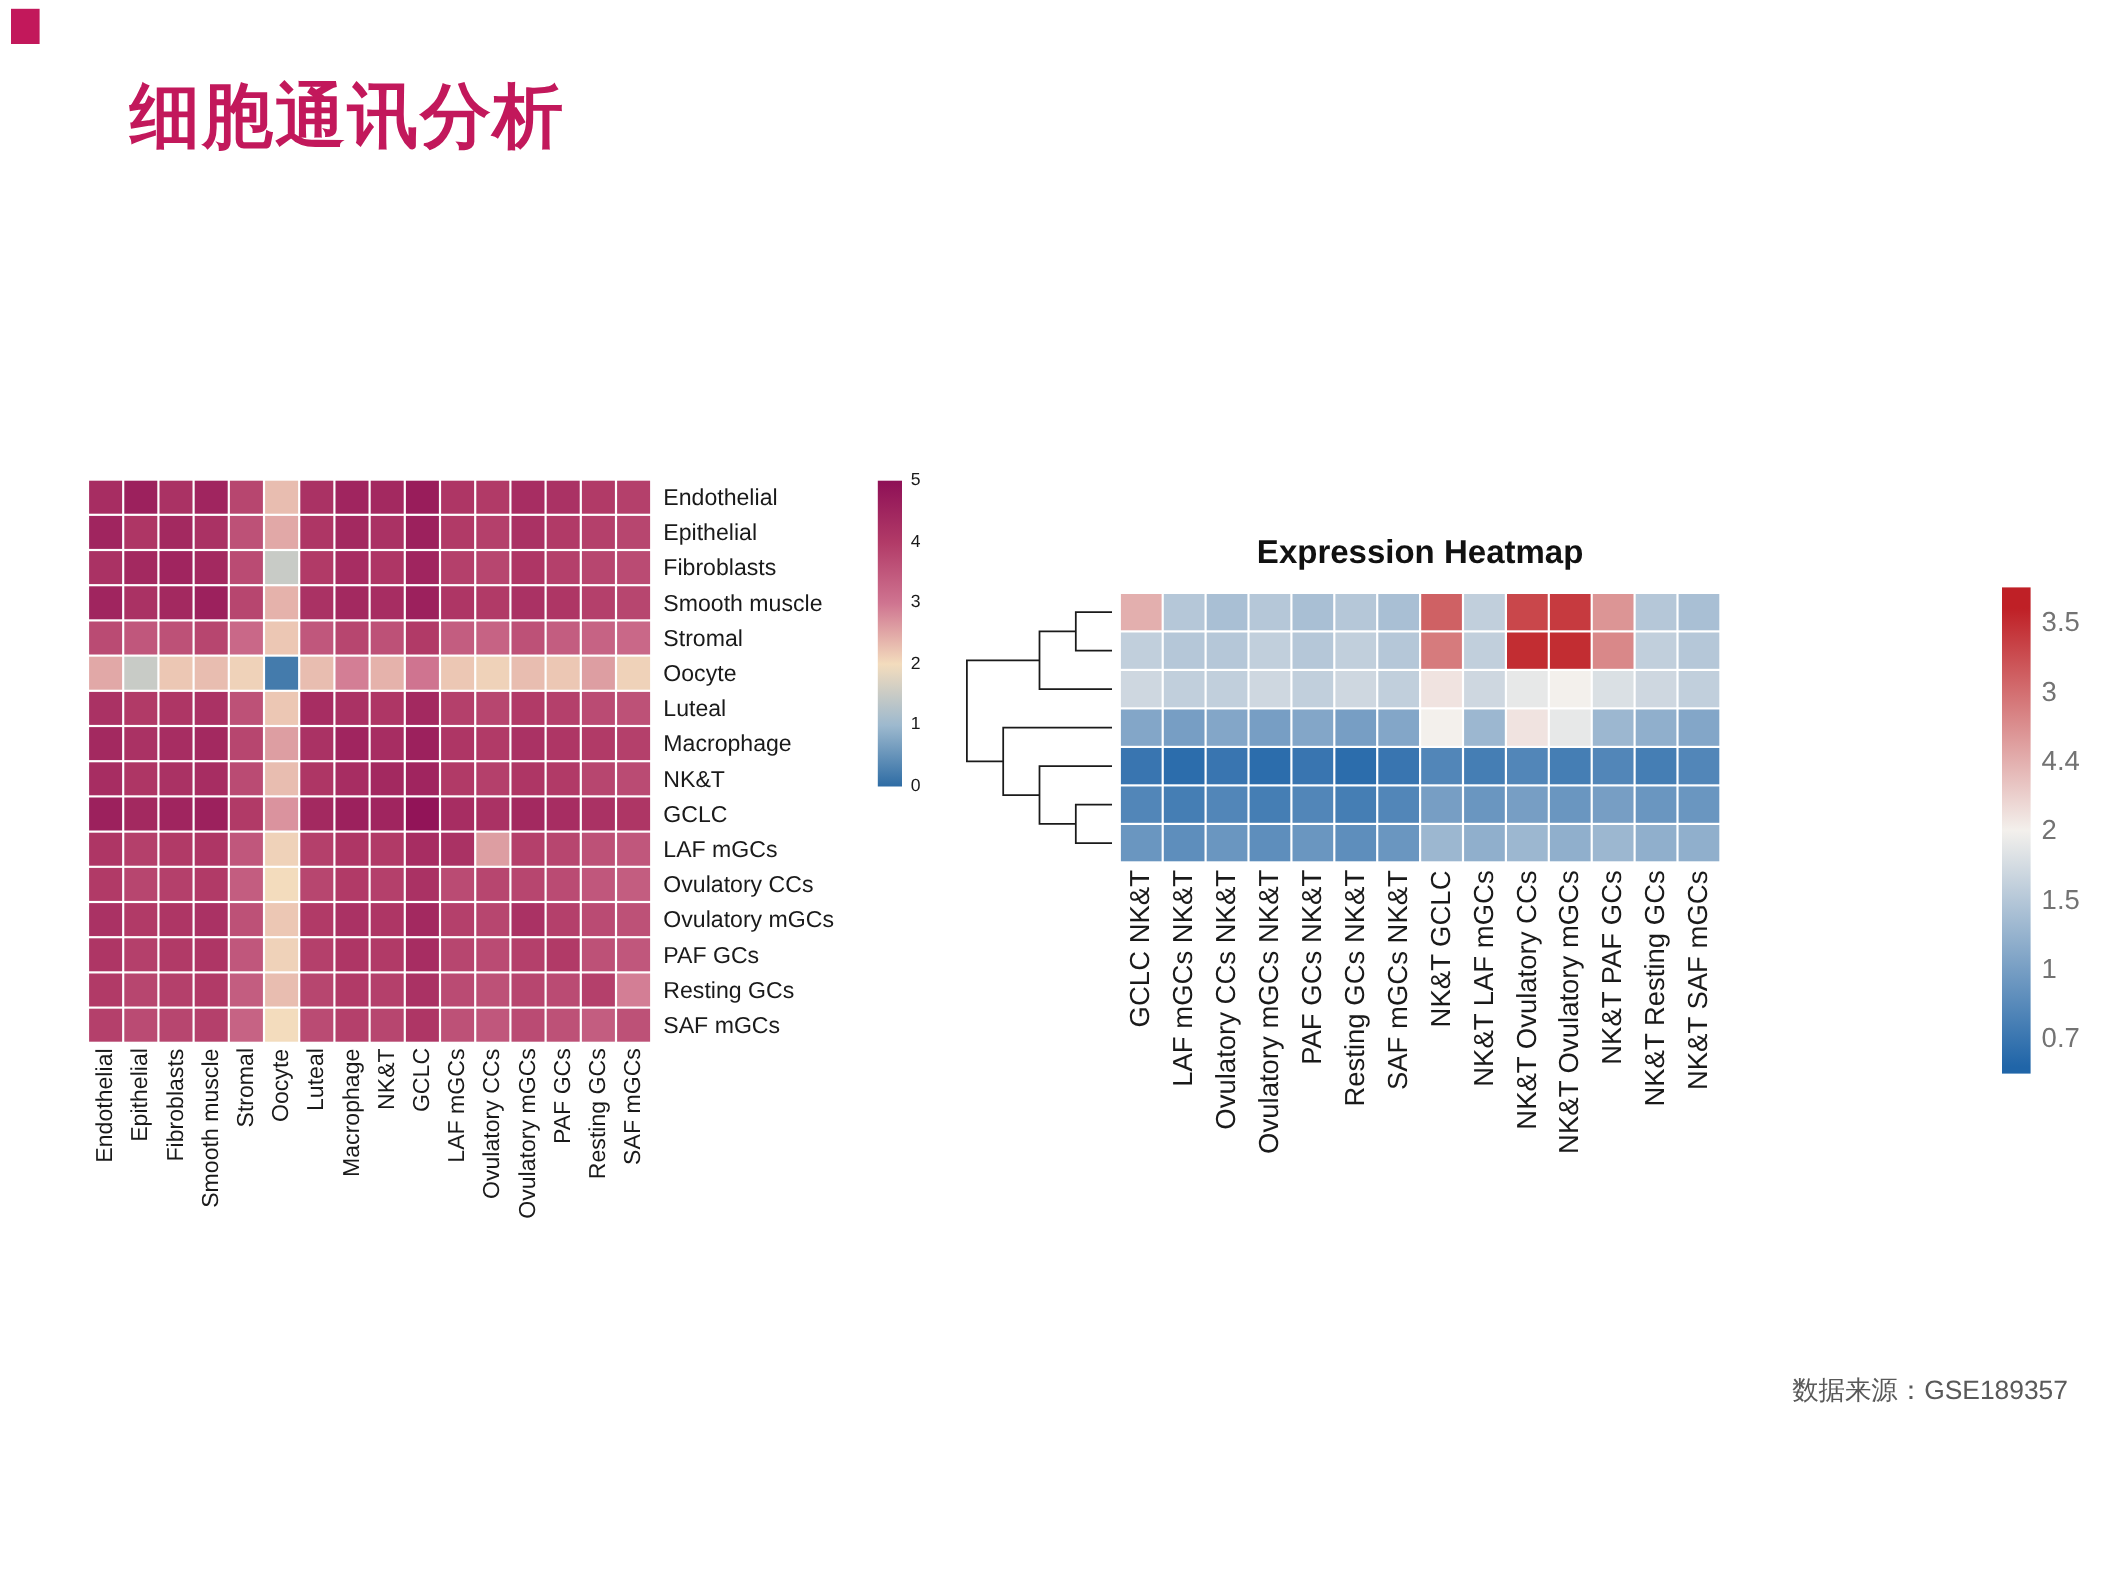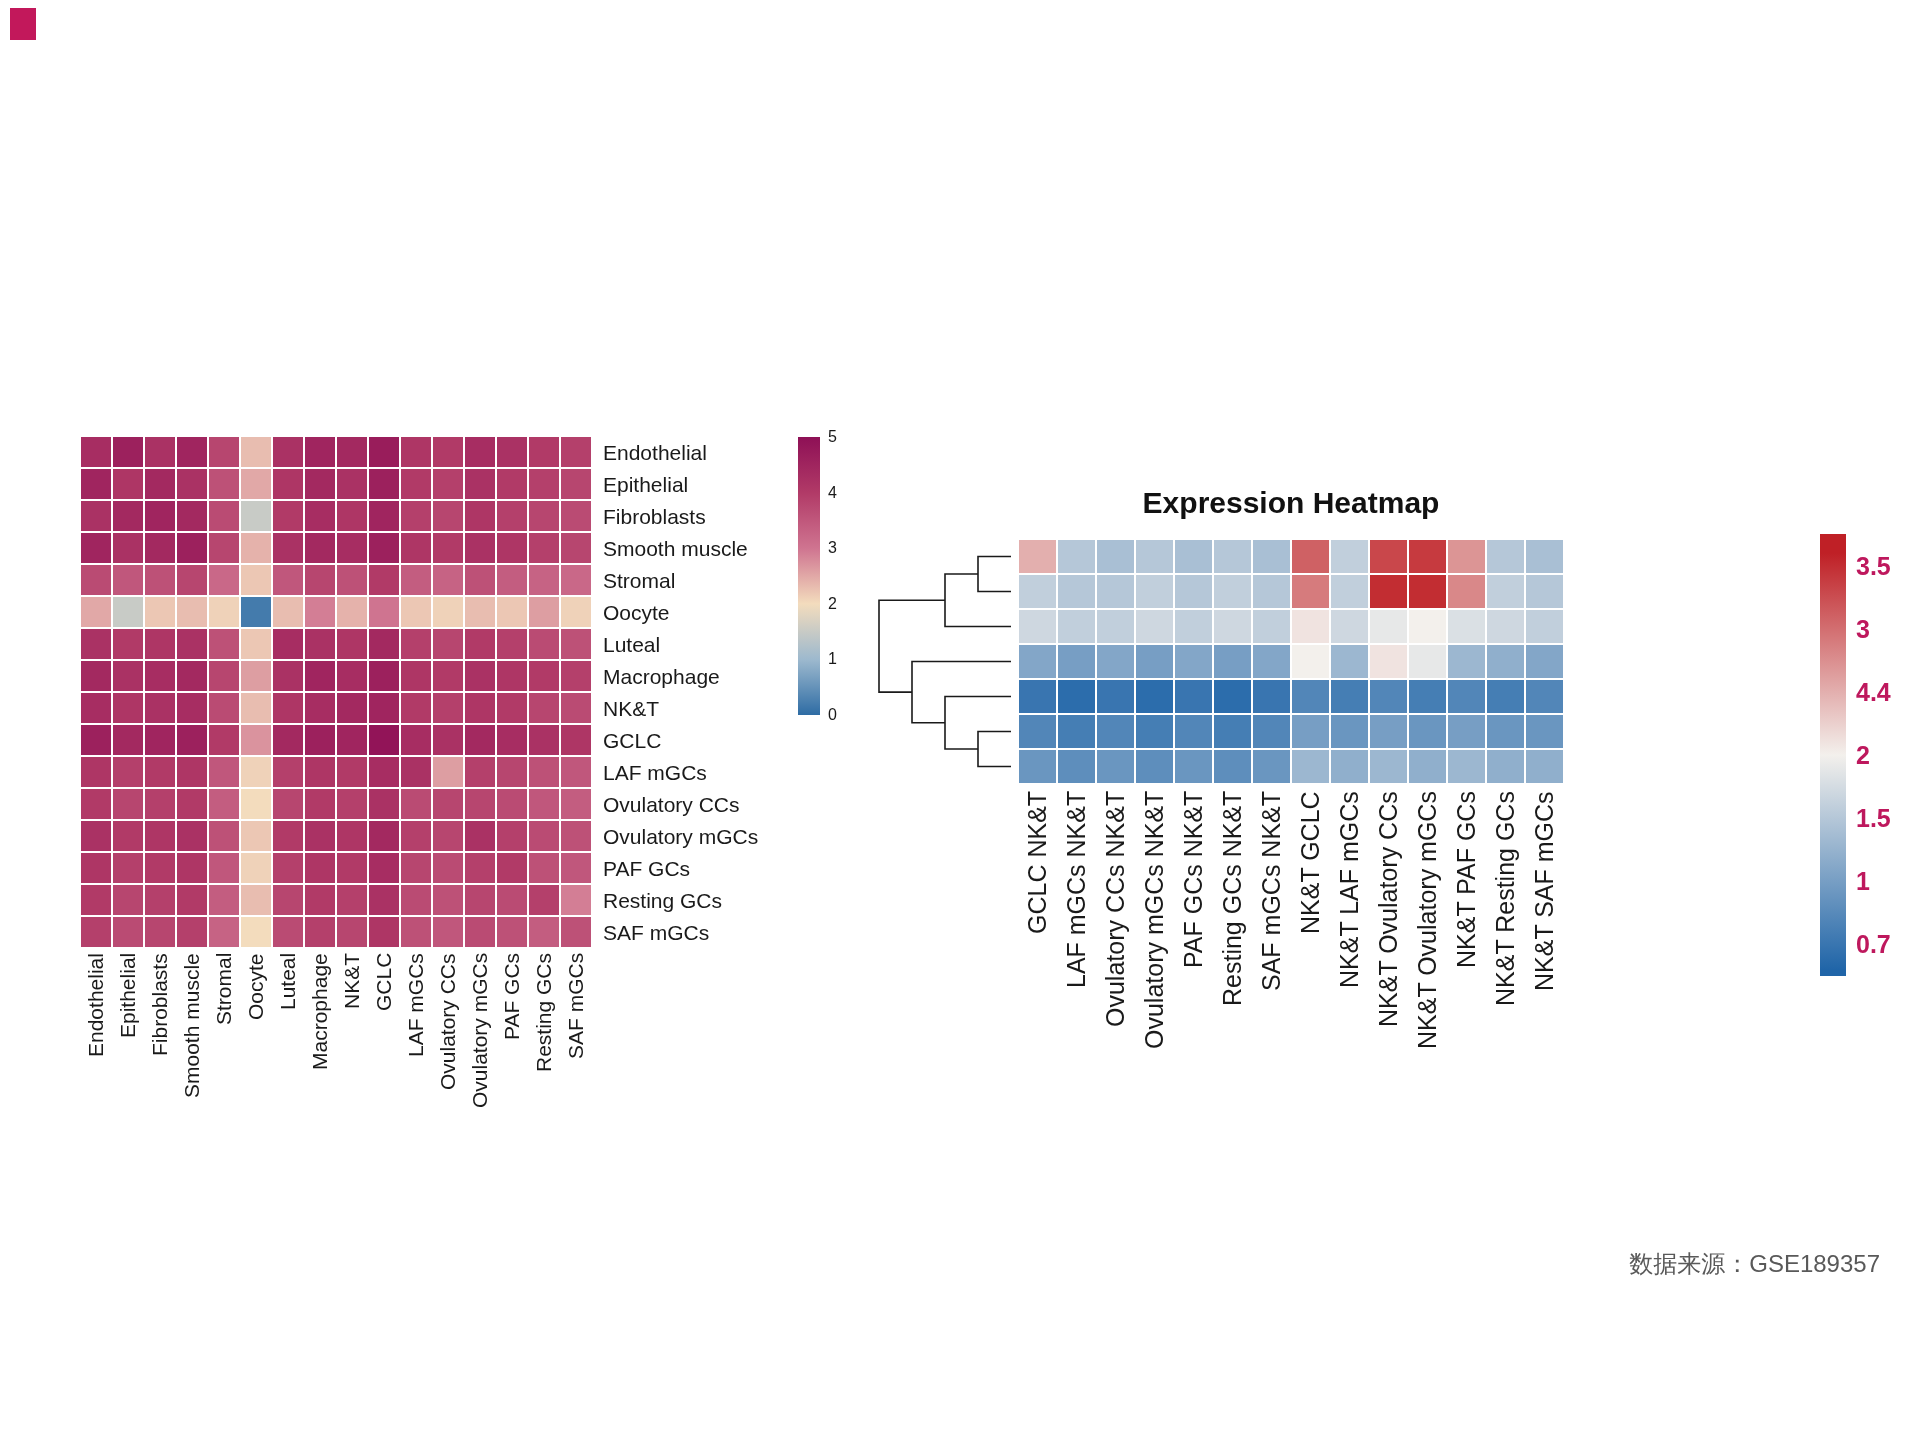--- a/index.html
+++ b/index.html
@@ -31,27 +31,28 @@
   
   #dendro{position:absolute;left:861px;top:540px;width:150px;height:243px;}
 
   
   .cbar-bar{position:absolute;}
   #ccc-cbar-bar{left:798px;top:437px;width:22px;height:278px;}
   #ccc-cbar-ticks{position:absolute;left:828px;top:437px;width:40px;height:278px;}
   #ccc-cbar-ticks .cbar-tick{position:absolute;left:0;font-size:16px;color:#1a1a1a;line-height:18px;}
   #expr-cbar-bar{left:1820px;top:534px;width:26px;height:442px;}
   #expr-cbar-ticks{position:absolute;left:1856px;top:534px;width:60px;height:442px;}
-  #expr-cbar-ticks .cbar-tick{position:absolute;left:0;font-size:25px;color:#be185d;line-height:26px;font-weight:bold;}
+  #expr-cbar-ticks .cbar-tick{position:absolute;left:0;font-size:25px;color:#737373;line-height:26px;}
 </style>
 </head>
 <body>
 
 <div class="page">
   <div class="accent"></div>
+  <h1 class="title">细胞通讯分析</h1>
 
   <div id="ccc-grid" class="hm-grid grid16">
       <div class="hm-cell" title="4.3" style="background: rgb(167, 45, 98);"></div>
       <div class="hm-cell" title="4.6" style="background: rgb(156, 33, 93);"></div>
       <div class="hm-cell" title="4.2" style="background: rgb(170, 50, 100);"></div>
       <div class="hm-cell" title="4.5" style="background: rgb(160, 37, 95);"></div>
       <div class="hm-cell" title="3.8" style="background: rgb(183, 70, 111);"></div>
       <div class="hm-cell" title="2.3" style="background: rgb(232, 189, 176);"></div>
       <div class="hm-cell" title="4.2" style="background: rgb(170, 50, 100);"></div>
       <div class="hm-cell" title="4.5" style="background: rgb(160, 37, 95);"></div>

